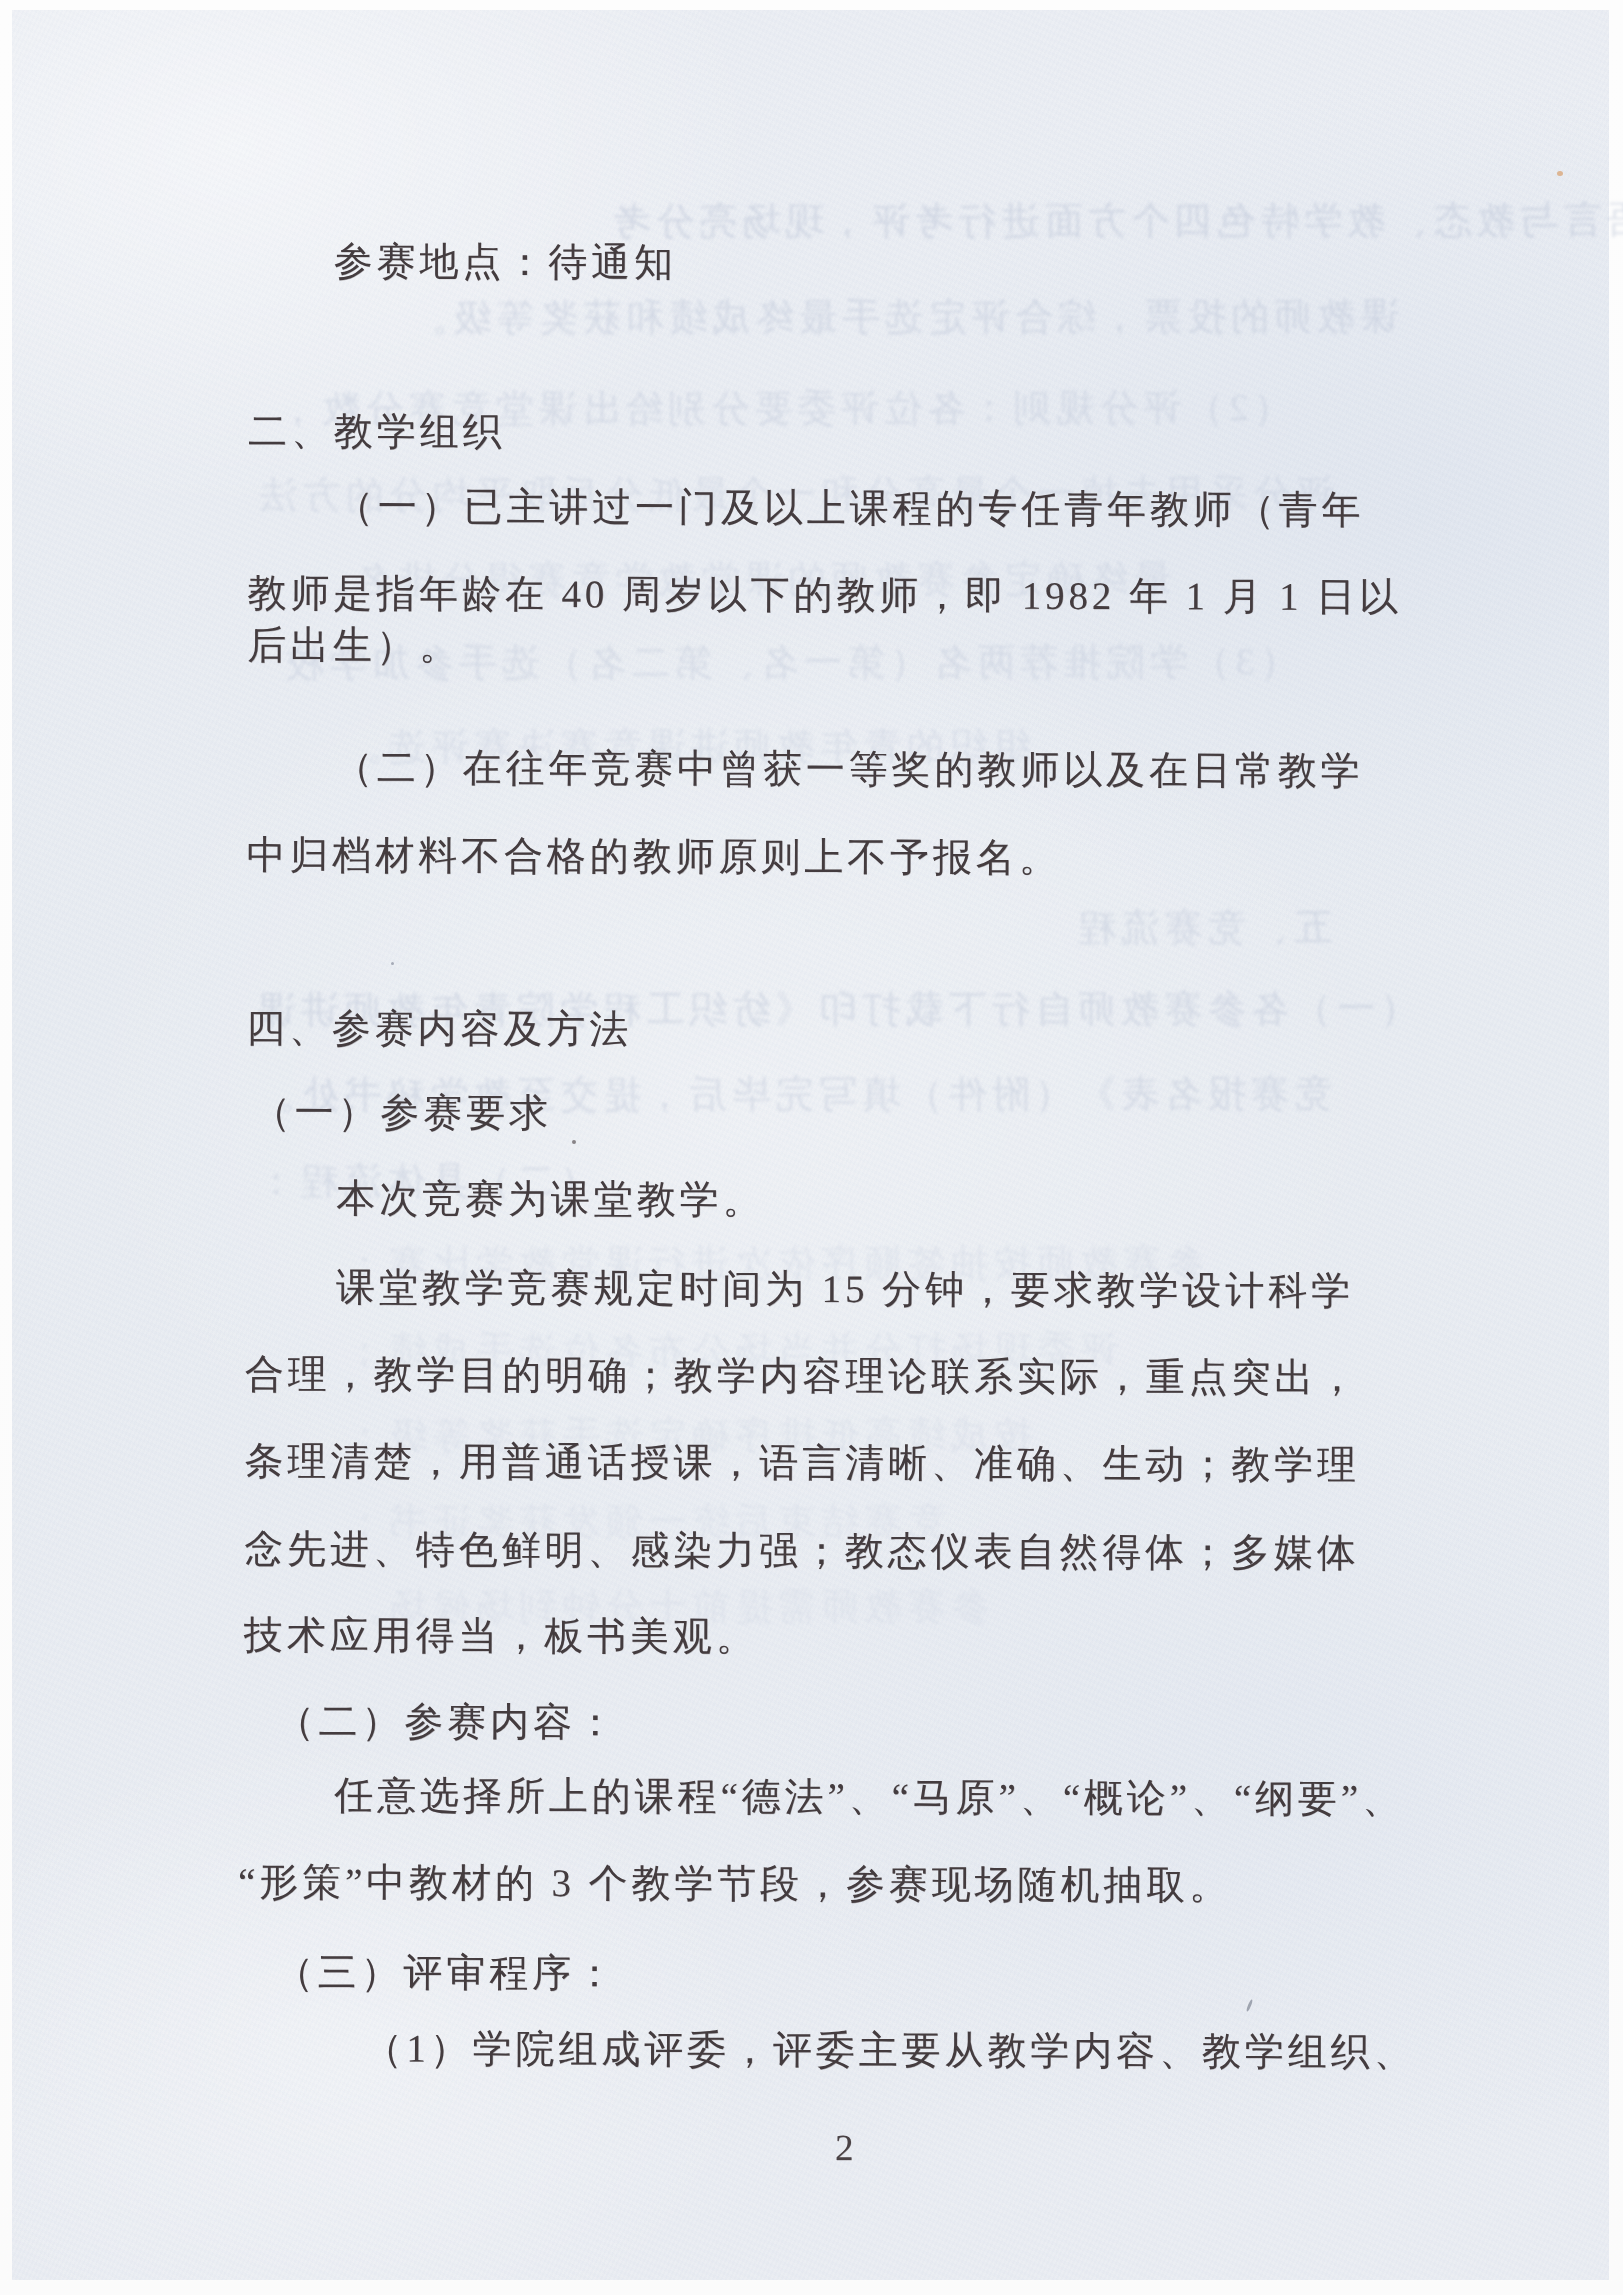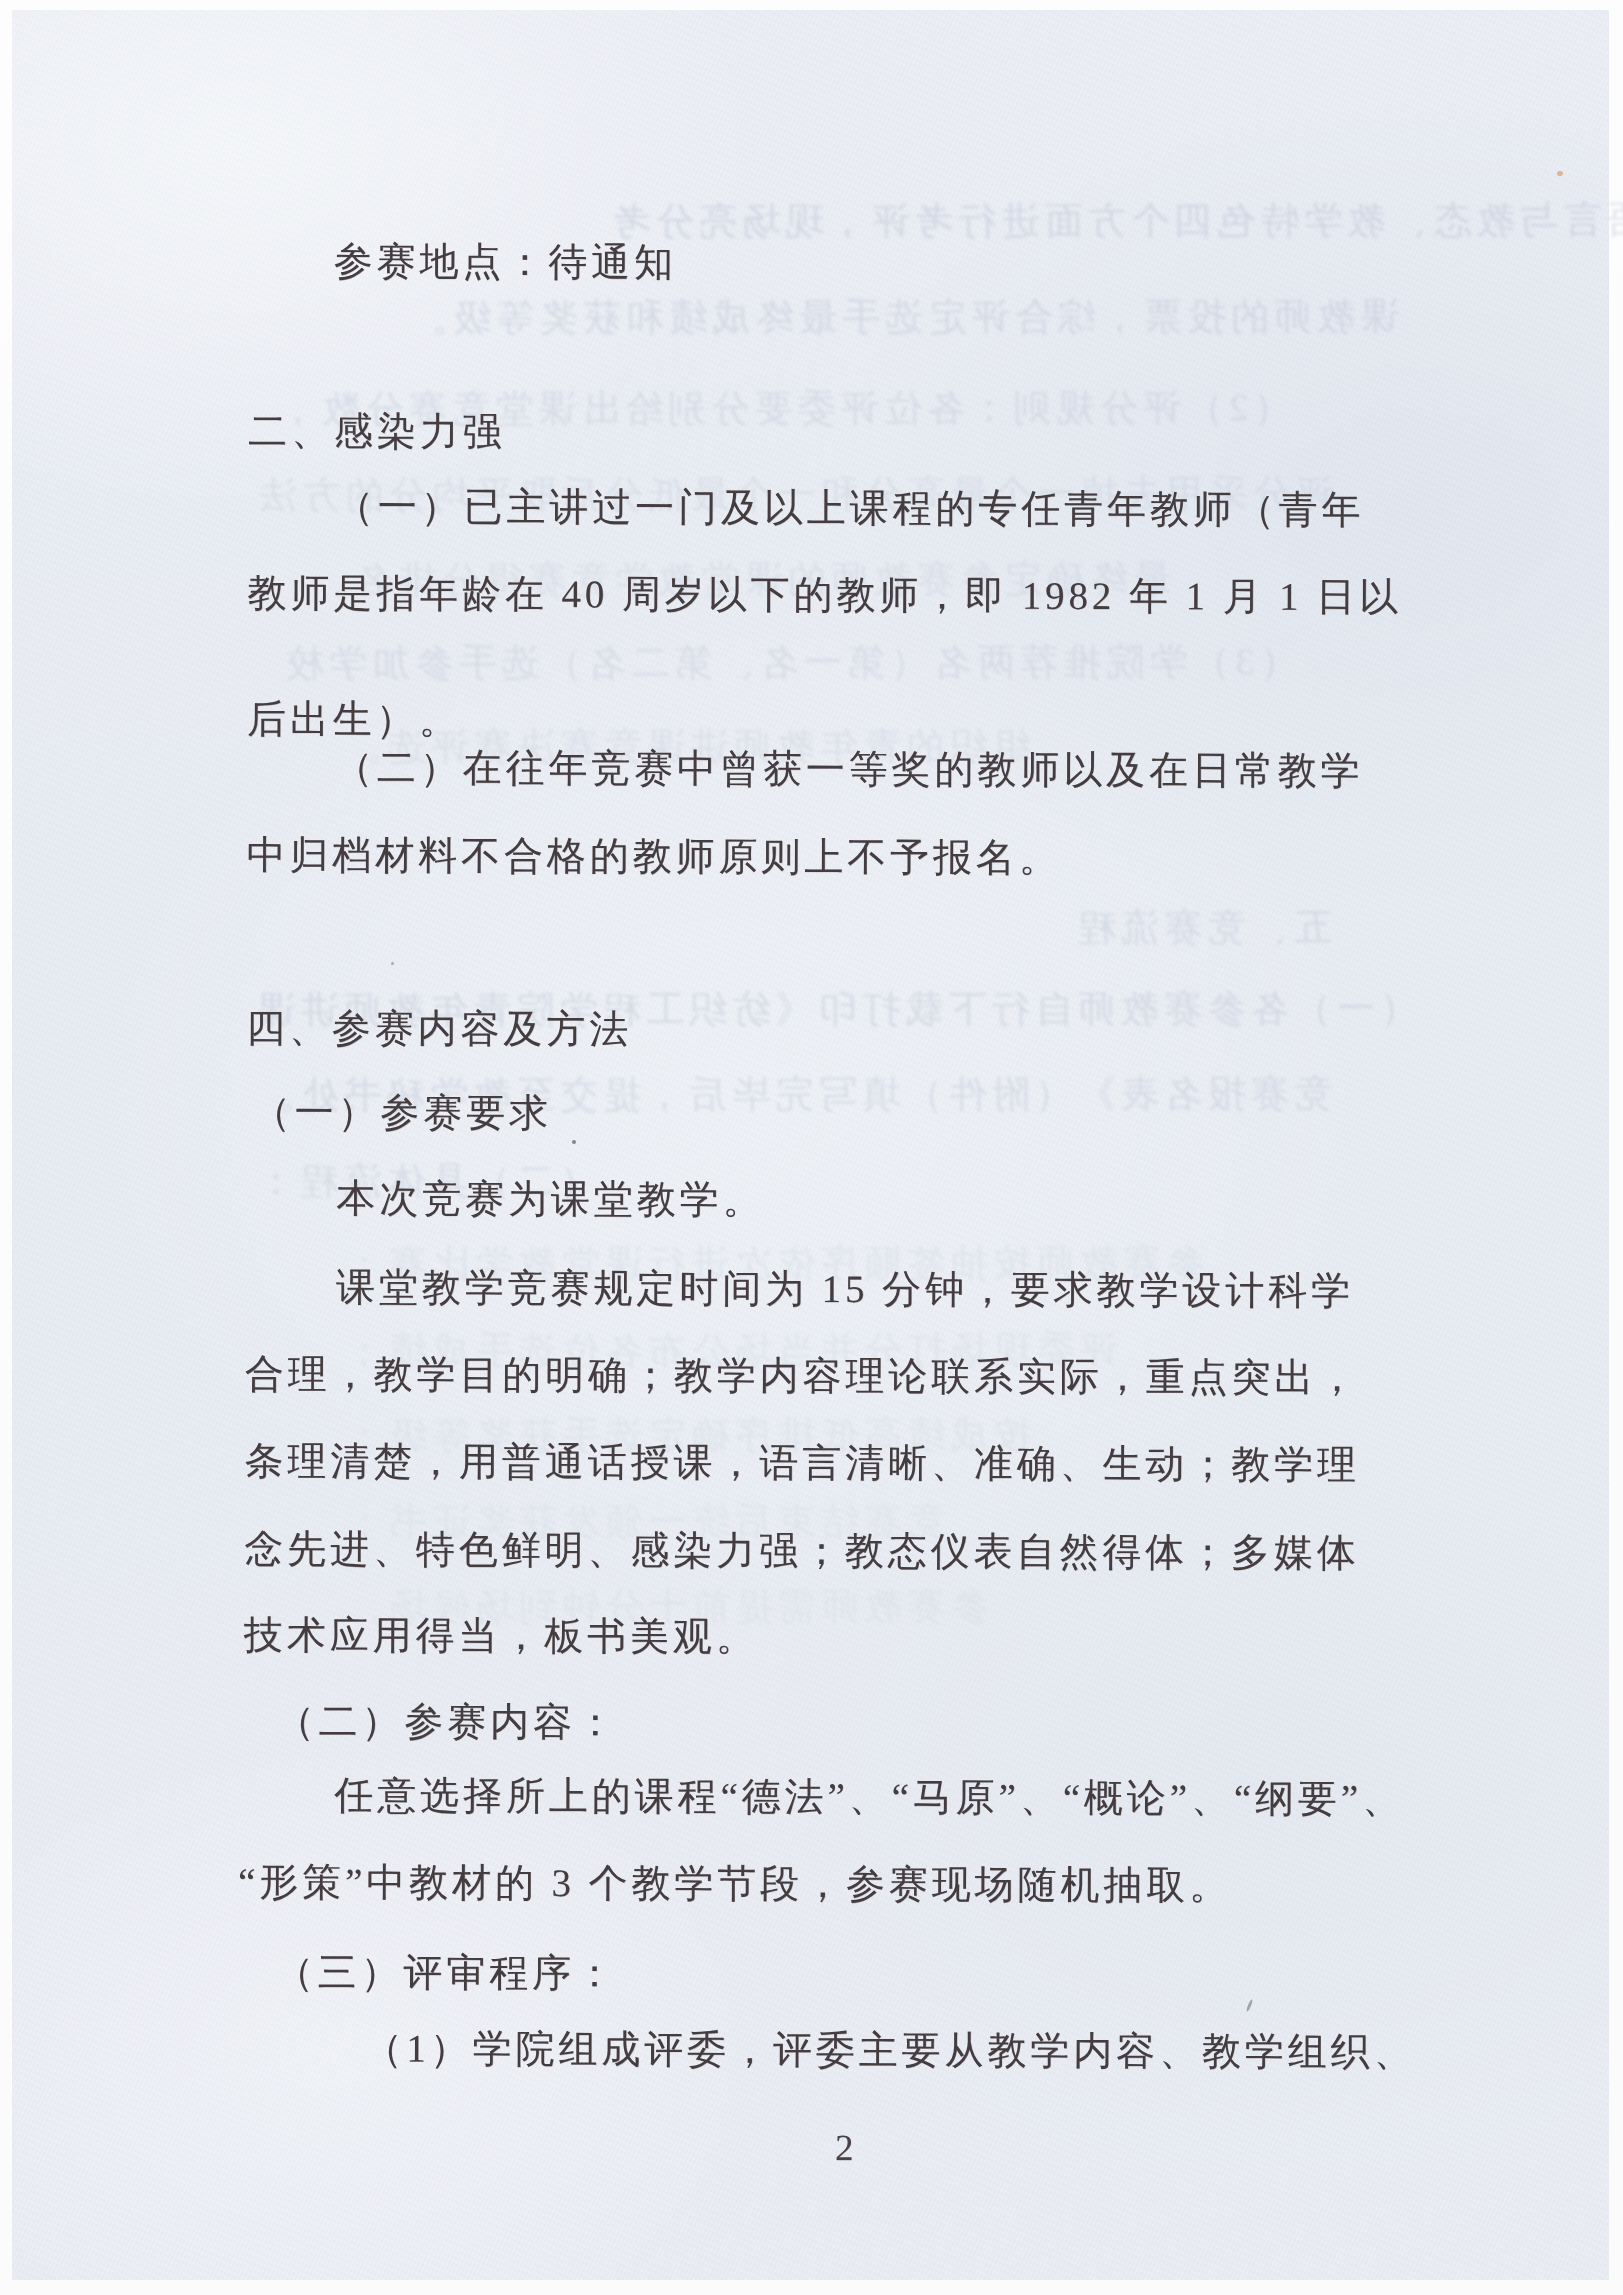--- a/index.html
+++ b/index.html
@@ -95,24 +95,24 @@
       <div class="bleed-line" style="left: 340px; top: 1242px; opacity: 0.2;">参赛教师按抽签顺序依次进行课堂教学比赛；</div>
       <div class="bleed-line" style="left: 340px; top: 1329px; opacity: 0.18;">评委现场打分并当场公布各位选手成绩；</div>
       <div class="bleed-line" style="left: 340px; top: 1414px; opacity: 0.18;">按成绩高低排序确定选手获奖等级；</div>
       <div class="bleed-line" style="left: 340px; top: 1500px; opacity: 0.16;">竞赛结束后统一颁发获奖证书；</div>
       <div class="bleed-line" style="left: 340px; top: 1585px; opacity: 0.16;">参赛教师需提前十分钟到场候场。</div>
     </div>
 
   <div class="text-layer">
     <div class="page-number">2</div>
   <div class="text-line" style="left: 331px; top: 241px;">参赛地点：待通知</div>
-      <div class="text-line" style="left: 246px; top: 411px;">二、感染力强</div>
+      <div class="text-line" style="left: 246px; top: 411px;">二、教学组织</div>
       <div class="text-line" style="left: 333px; top: 486px;">（一）已主讲过一门及以上课程的专任青年教师（青年</div>
       <div class="text-line" style="left: 246px; top: 573px;">教师是指年龄在 40 周岁以下的教师，即 1982 年 1 月 1 日以</div>
-      <div class="text-line" style="left: 246px; top: 699px;">后出生）。</div>
+      <div class="text-line" style="left: 246px; top: 625px;">后出生）。</div>
       <div class="text-line" style="left: 333px; top: 747px;">（二）在往年竞赛中曾获一等奖的教师以及在日常教学</div>
       <div class="text-line" style="left: 246px; top: 835px;">中归档材料不合格的教师原则上不予报名。</div>
       <div class="text-line" style="left: 246px; top: 1008px;">四、参赛内容及方法</div>
       <div class="text-line" style="left: 252px; top: 1092px;">（一）参赛要求</div>
       <div class="text-line" style="left: 337px; top: 1178px;">本次竞赛为课堂教学。</div>
       <div class="text-line" style="left: 337px; top: 1267px;">课堂教学竞赛规定时间为 15 分钟，要求教学设计科学</div>
       <div class="text-line" style="left: 246px; top: 1354px;">合理，教学目的明确；教学内容理论联系实际，重点突出，</div>
       <div class="text-line" style="left: 246px; top: 1441px;">条理清楚，用普通话授课，语言清晰、准确、生动；教学理</div>
       <div class="text-line" style="left: 246px; top: 1529px;">念先进、特色鲜明、感染力强；教态仪表自然得体；多媒体</div>
       <div class="text-line" style="left: 246px; top: 1615px;">技术应用得当，板书美观。</div>

